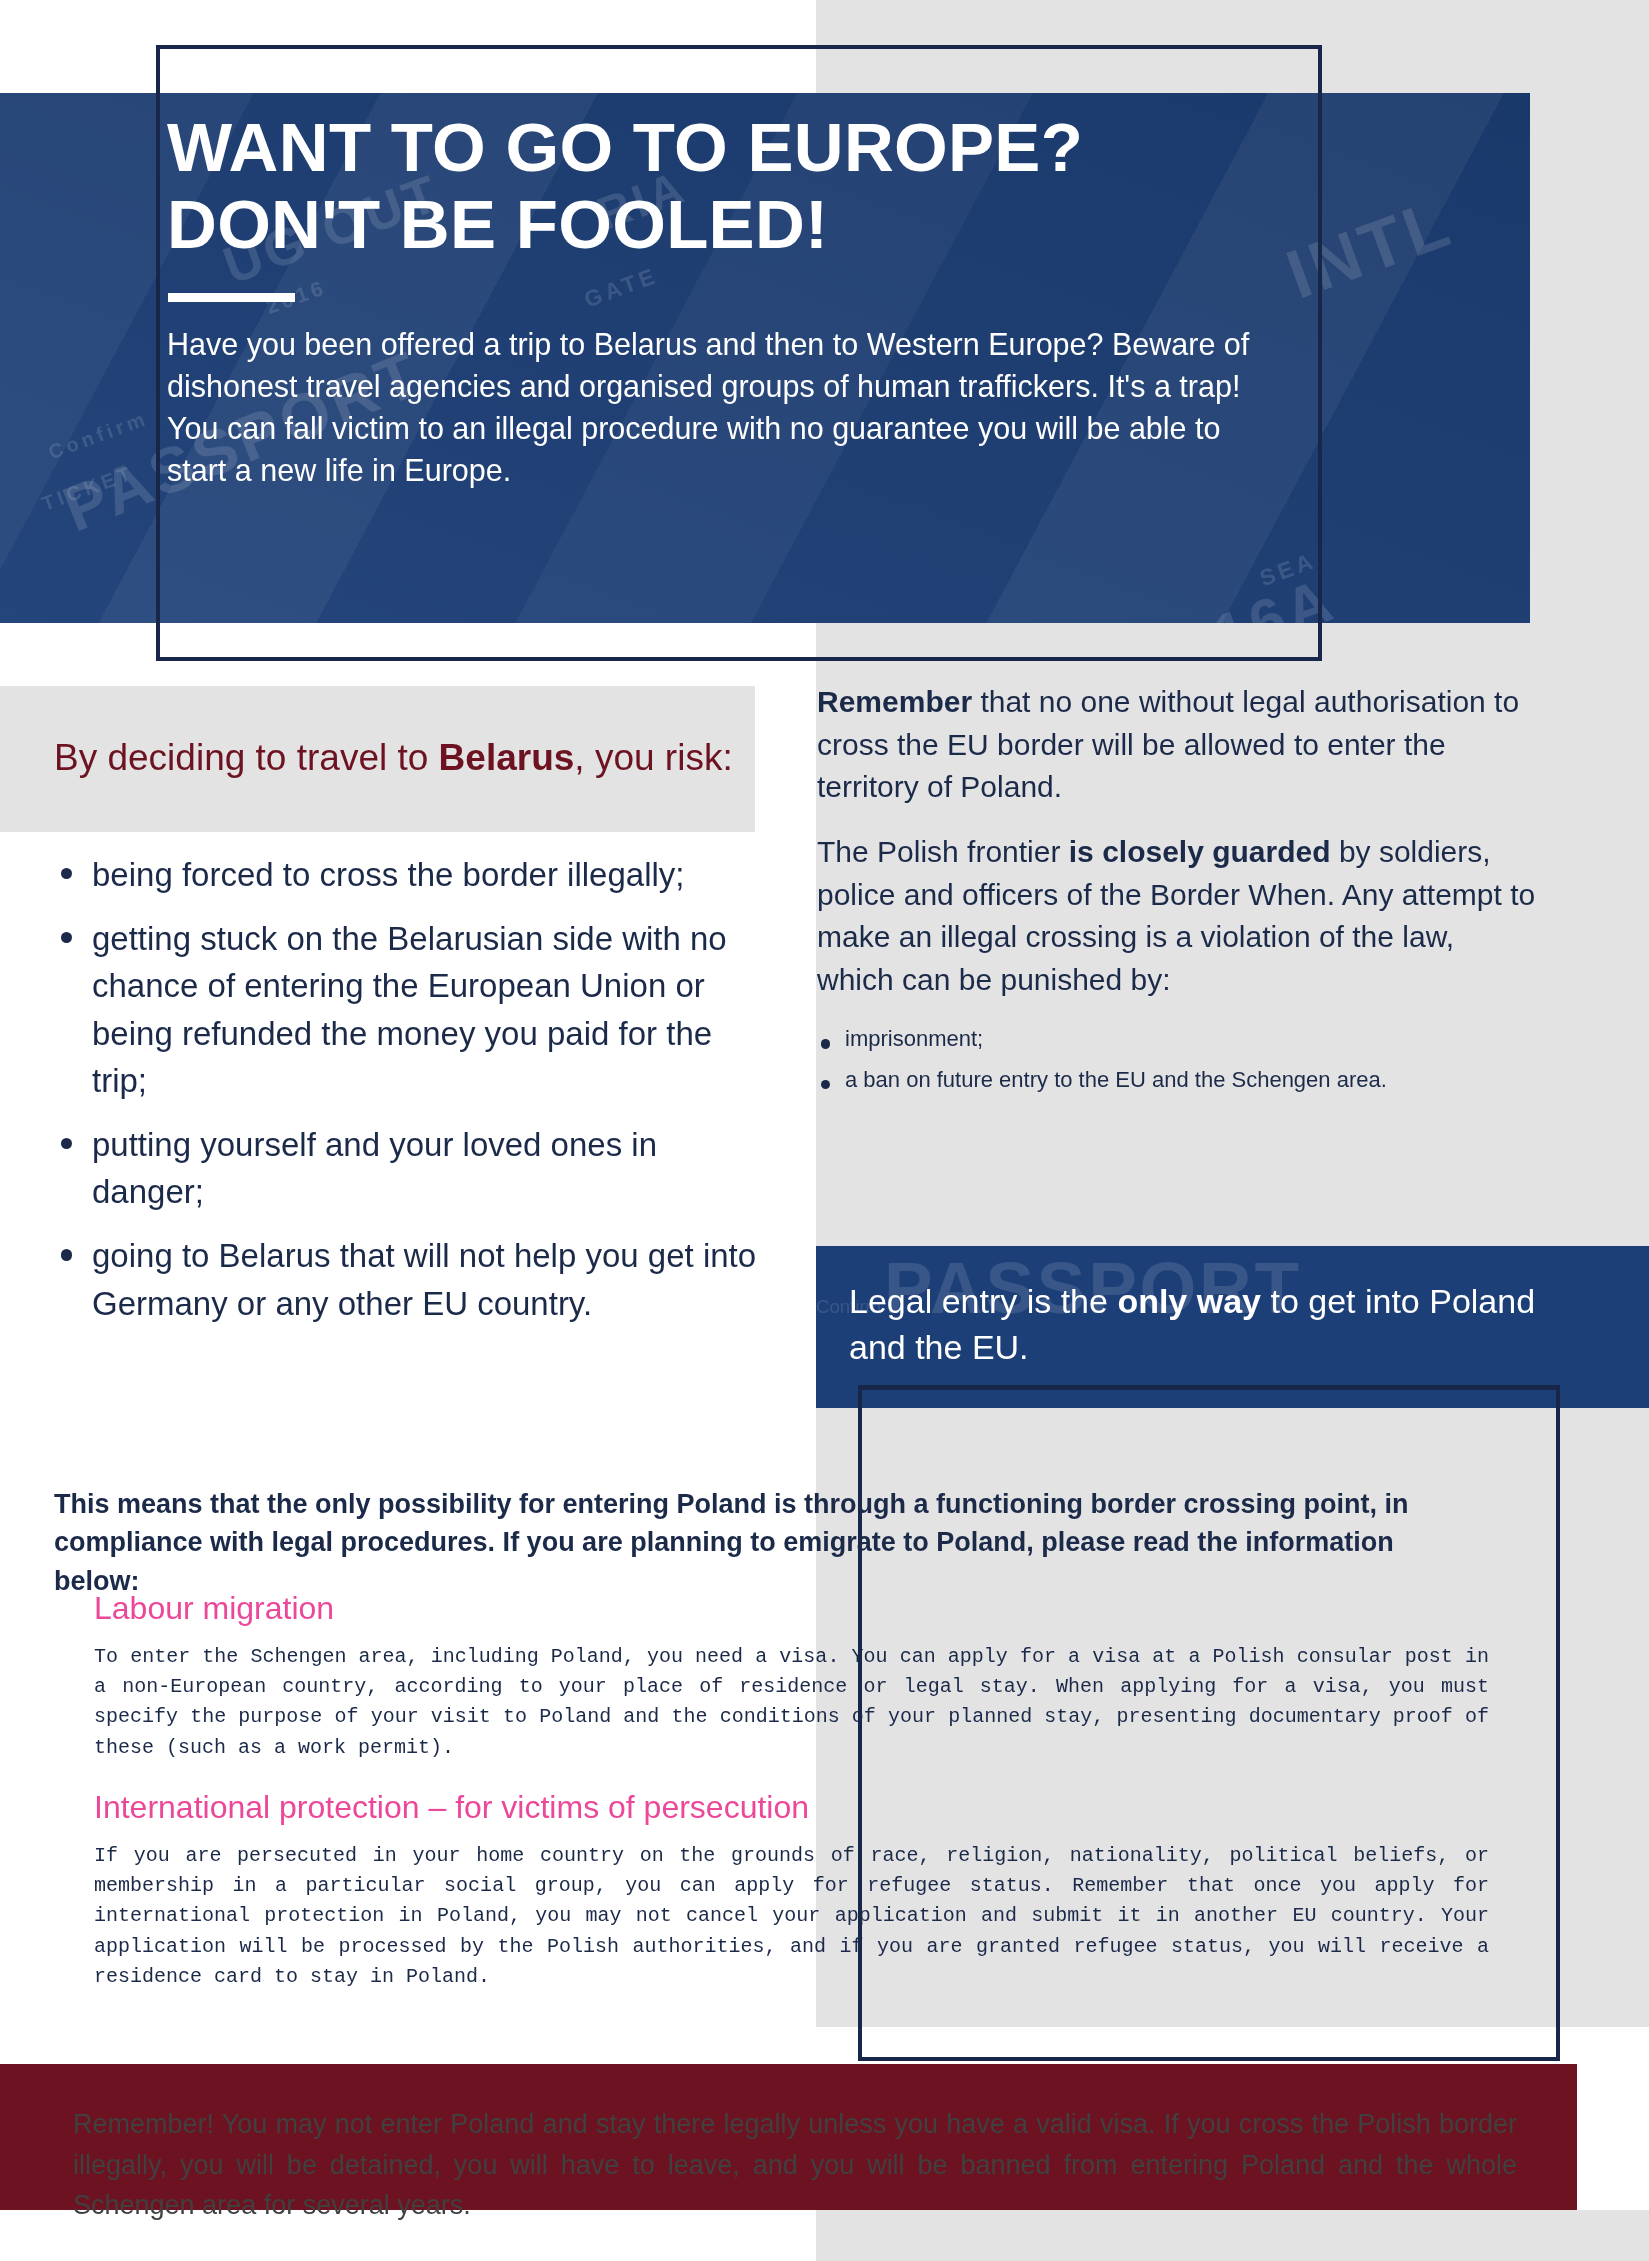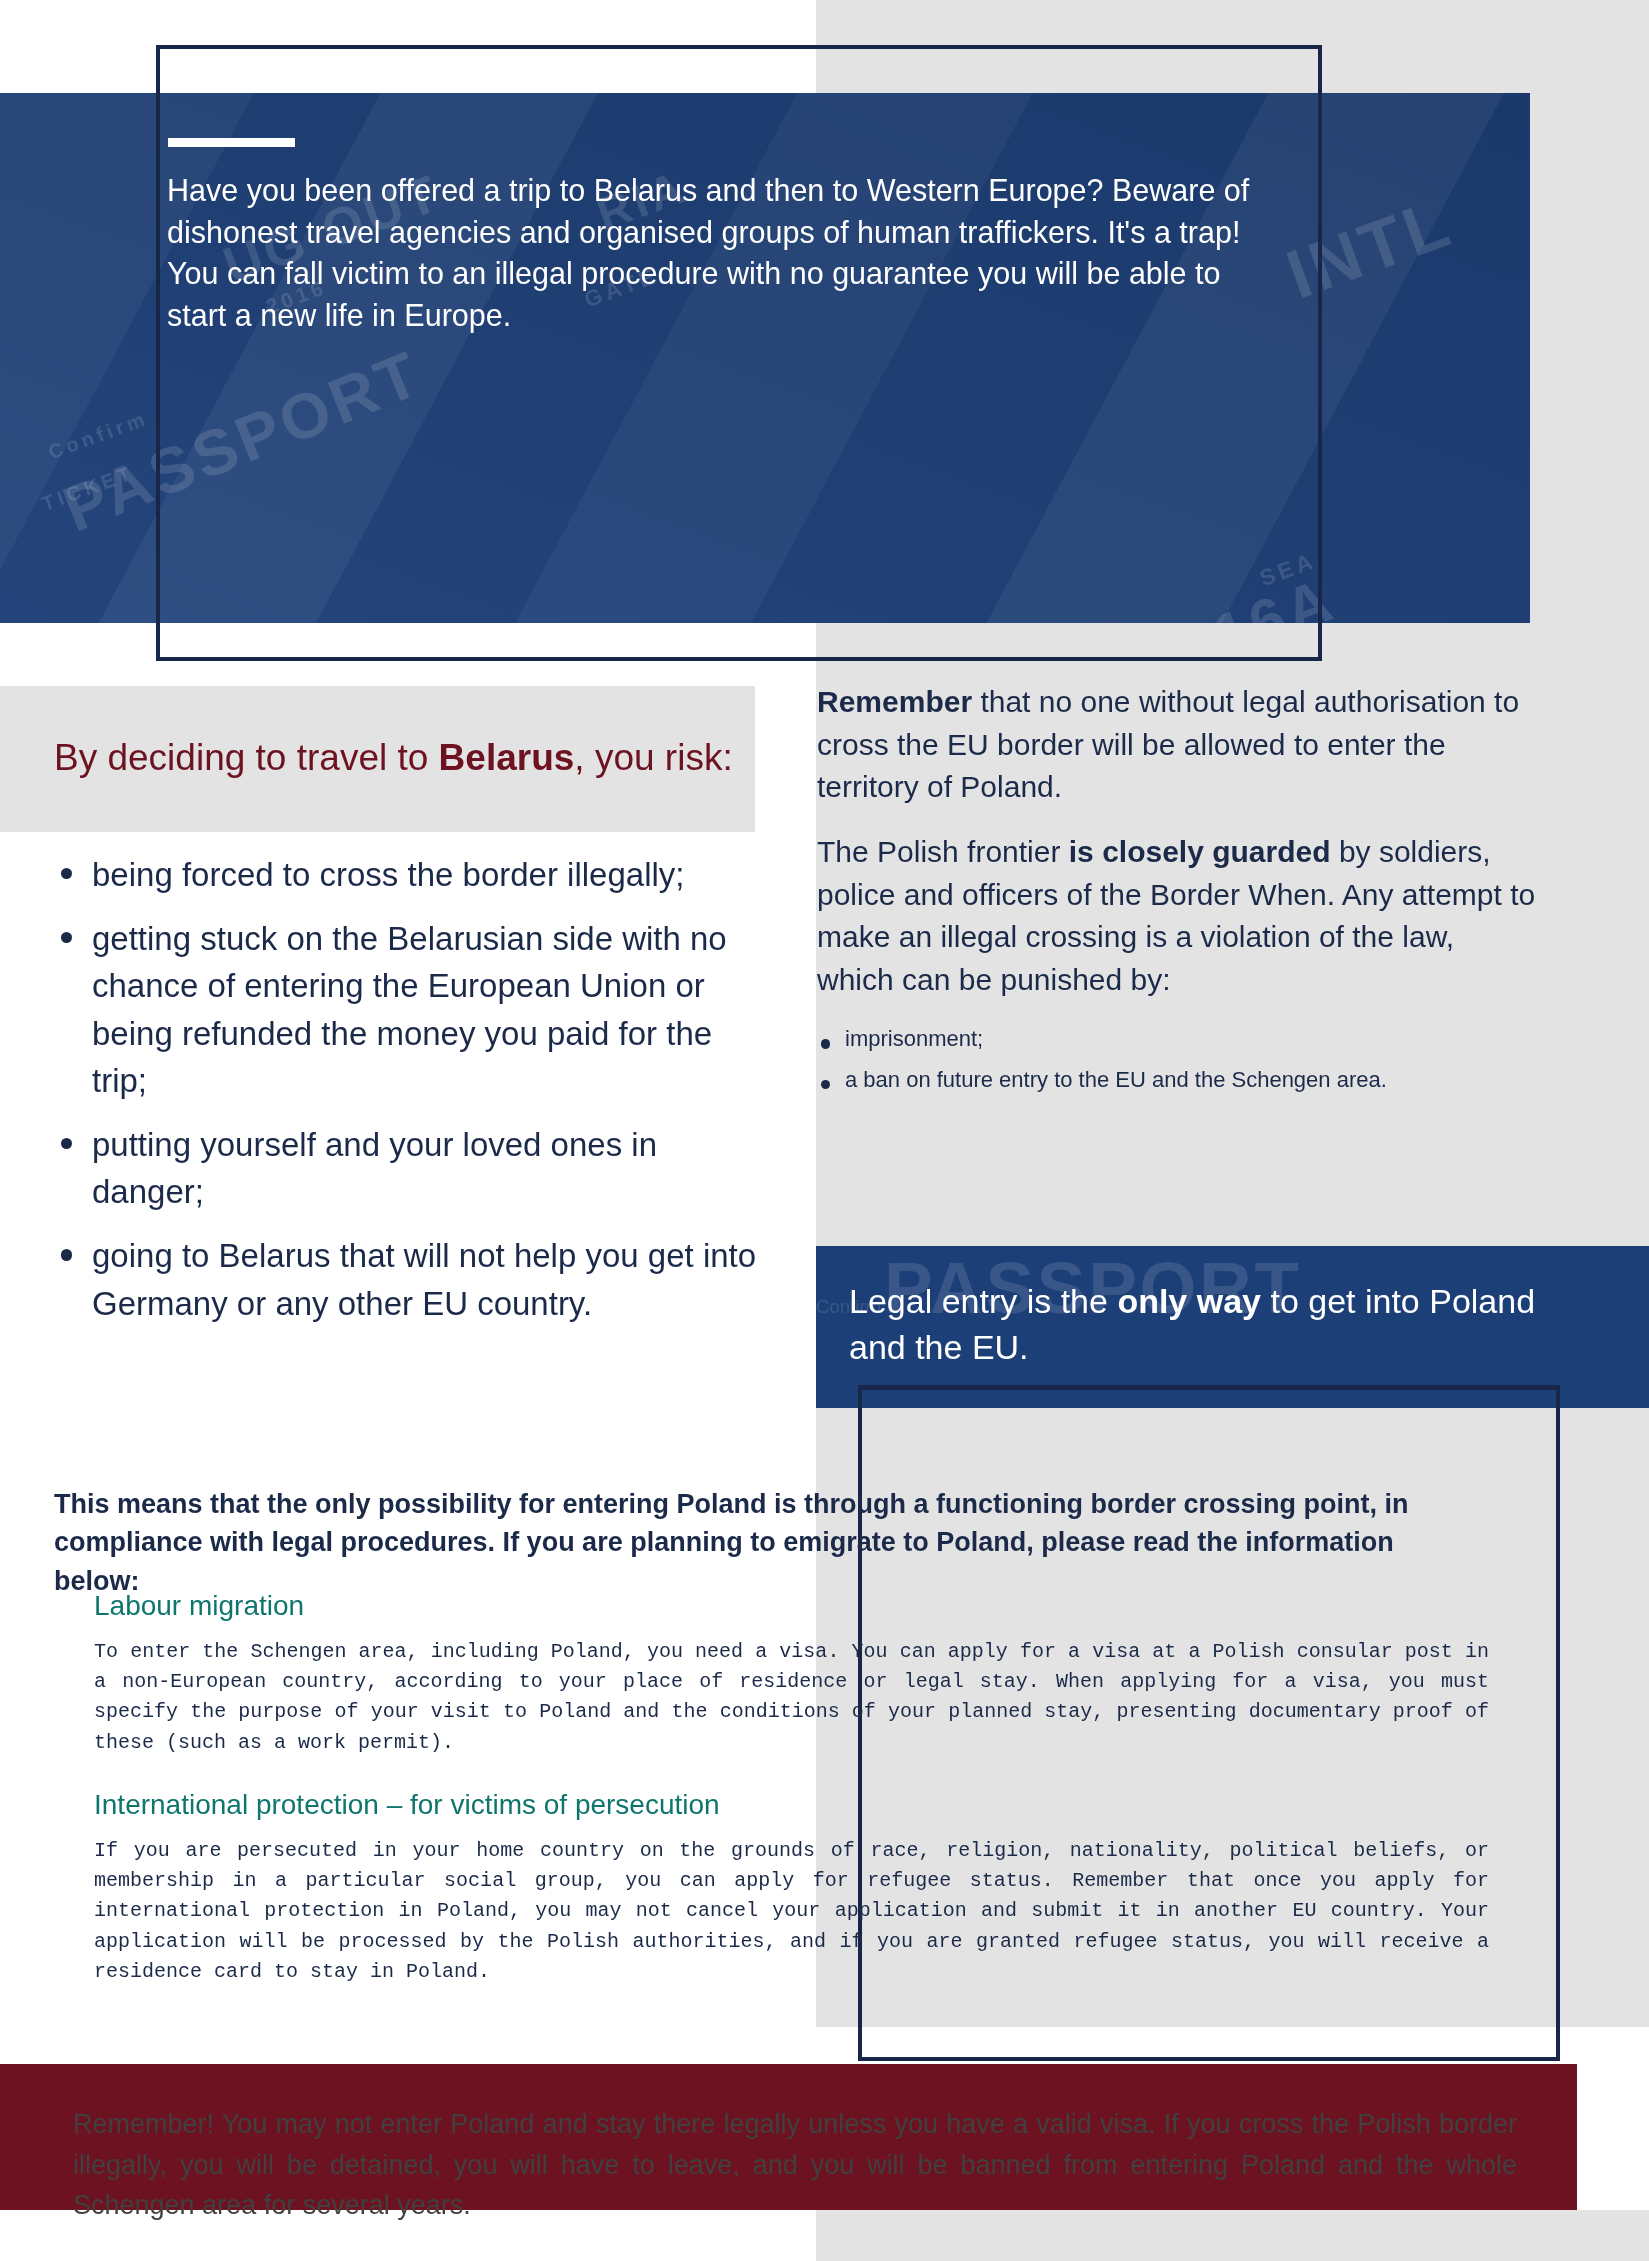--- a/index.html
+++ b/index.html
@@ -201,22 +201,22 @@
     left: 54px; top: 1458px; width: 1431px;
     color: #1c2a4a;
     font-size: 27px;
     line-height: 1.42;
     font-weight: 800;
     z-index: 8;
   }
 
   .section-block { position: absolute; z-index: 8; }
   .section-title {
-    color: #0f766e;
-    font-size: 28px;
+    color: #ec4899;
+    font-size: 32px;
     font-weight: 400;
     margin: 0 0 14.6px 0;
   }
   .section-body {
     color: #1c2a4a;
     font-size: 20px;
     line-height: 1.52;
     text-align: justify;
     margin: 0;
     font-family: Liberation Mono, monospace;
@@ -262,20 +262,24 @@
   <span class="art-text art-conf">Confirm</span>
   <span class="art-text art-tkt">TICKET</span>
   <span class="art-text art-intl">INTL</span>
   <span class="art-text art-sea">SEA</span>
   <span class="art-text art-16a">16A</span>
 </section>
 
 <div class="hero-frame"></div>
 
 <div class="hero-content">
+  <h1 class="hero-title">
+    <span>WANT TO GO TO EUROPE?</span><br>
+    <span>DON'T BE FOOLED!</span>
+  </h1>
   <div class="hero-rule"></div>
   <p class="hero-body">Have you been offered a trip to Belarus and then to Western Europe? Beware of dishonest travel agencies and organised groups of human traffickers. It's a trap! You can fall victim to an illegal procedure with no guarantee you will be able to start a new life in Europe.</p>
 </div>
 
 <div class="risk-head-band"></div>
 <h2 class="risk-head">
   <span>By deciding to travel to </span><b>Belarus</b><span>, you risk:</span>
 </h2>
 
 <ul class="risk-list">

